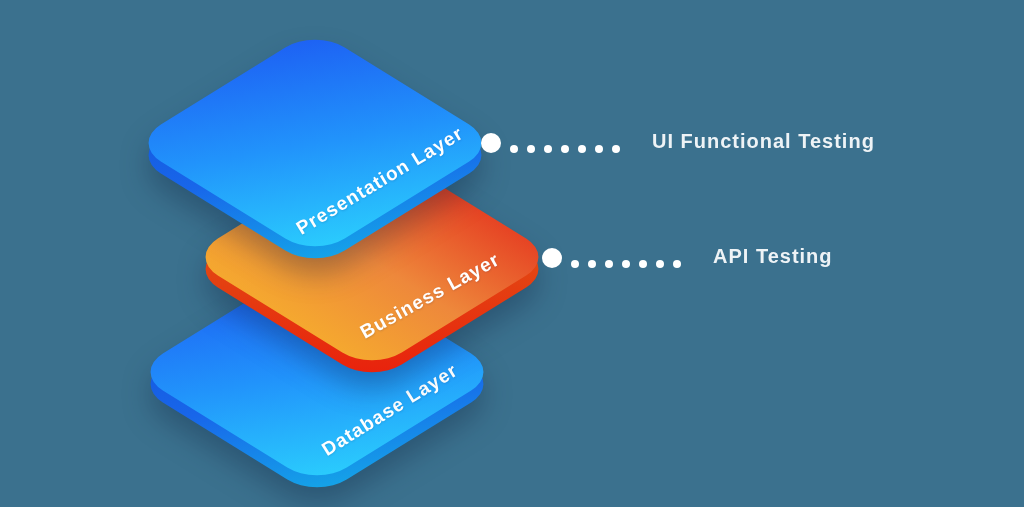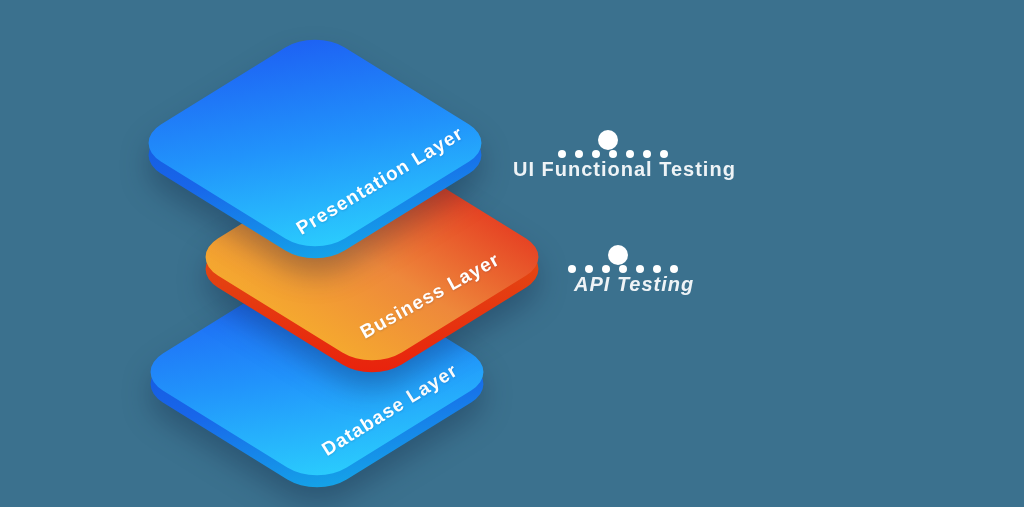--- a/index.html
+++ b/index.html
@@ -28,23 +28,23 @@
 
   
   .tile-label{position:absolute;color:#ffffff;font-weight:700;font-size:19px;
     letter-spacing:1.1px;white-space:nowrap;z-index:35;
     text-shadow:0 1px 2px rgba(0,30,90,.15);}
   .lbl-presentation{left:380px;top:181px;transform:translate(-50%,-50%) rotate(-31deg);}
   .lbl-business    {left:430px;top:296px;transform:translate(-50%,-50%) rotate(-29deg);z-index:25;}
   .lbl-database    {left:390px;top:410px;transform:translate(-50%,-50%) rotate(-32deg);z-index:15;}
 
   
-  .connector{position:absolute;display:flex;align-items:center;z-index:50;flex-direction:column;}
+  .connector{position:absolute;display:flex;align-items:flex-end;z-index:50;}
   .connector-1{left:481px;top:130px;}
-  .connector-2{left:542px;top:245px;font-style:italic;}
+  .connector-2{left:542px;top:245px;}
   .big-dot{width:20px;height:20px;border-radius:50%;background:#ffffff;flex:0 0 auto;}
   .dots{display:flex;gap:9px;margin-left:9px;align-items:center;}
   .dots .dot{width:8px;height:8px;border-radius:50%;background:#ffffff;}
   .connector-label{margin-left:32px;color:#eef3f6;font-weight:700;font-size:20px;
     letter-spacing:1px;white-space:nowrap;}
 </style>
 </head>
 <body>
 
 <div class="stage">

